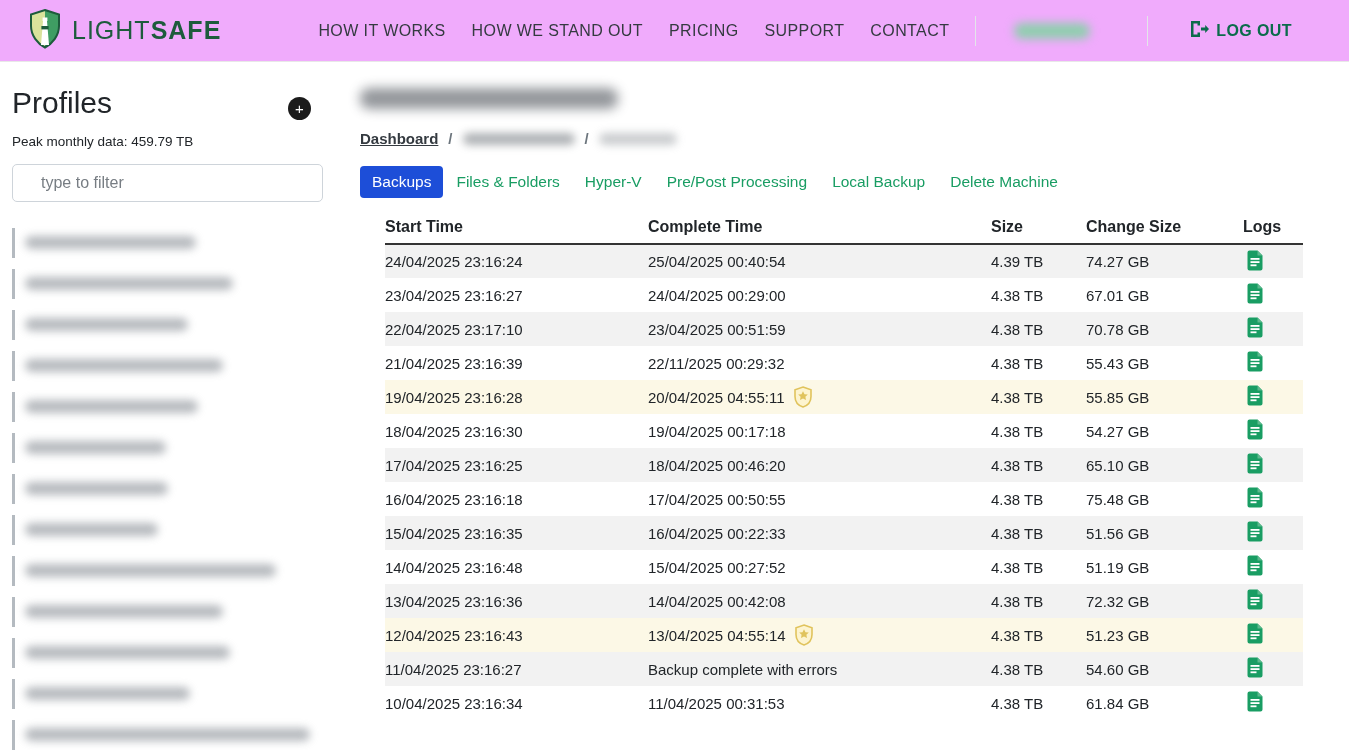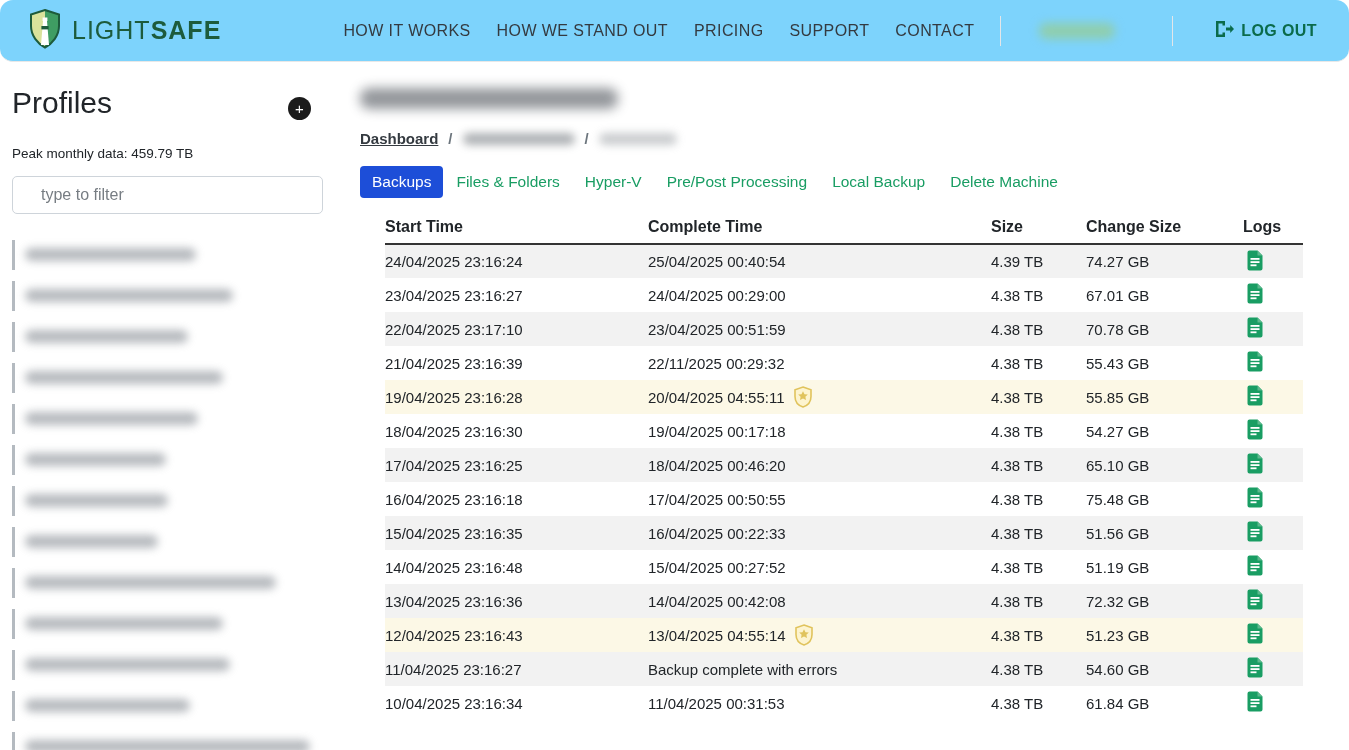--- a/index.html
+++ b/index.html
@@ -1,43 +1,43 @@
 <!DOCTYPE html>
 <html><head>
 <meta charset="utf-8">
 <style>
   * { margin:0; padding:0; box-sizing:border-box; }
   html,body { width:1349px; height:750px; background:#fff; overflow:hidden;
     font-family:"Liberation Sans","DejaVu Sans",sans-serif; color:#212529; }
 
   
   .topbar { position:absolute; top:0; left:0; width:1349px; height:62px;
-    background:#7dd3fc; border-bottom:1px solid #e8e8e8; display:flex; align-items:center;border-radius:13px; }
+    background:#f0abfc; border-bottom:1px solid #e8e8e8; display:flex; align-items:center; }
   .logo { display:flex; align-items:center; gap:10px; margin-left:28px; cursor:pointer; }
   .logo-text { font-size:25px; letter-spacing:1px; color:#1d5b3c; }
   .logo-text b { font-weight:700; }
   .logo-text span { font-weight:400; }
   .mainnav { display:flex; align-items:center; gap:26px; margin-left:auto; }
   .nav-link { font-size:16px; color:#343a40; text-decoration:none; letter-spacing:.4px;
     font-weight:500; white-space:nowrap; cursor:pointer; }
-  .account { display:flex; align-items:center; margin-left:26px; margin-right:32px; }
+  .account { display:flex; align-items:center; margin-left:26px; margin-right:57px; }
   .vdivider { width:1px; height:30px; background:#e3e6e9; }
   .user-pill { width:76px; height:16px; border-radius:8px; background:#8fceae;
     filter:blur(5px); margin:0 57px 0 38px; cursor:pointer; }
   .logout { display:flex; align-items:center; gap:7px; margin-left:42px;
     color:#0b6b4b; font-weight:700; font-size:16px; letter-spacing:.4px;
     text-decoration:none; cursor:pointer; }
 
   
   .sidebar { position:absolute; top:62px; left:0; width:345px; height:688px; padding:24px 12px 0 12px; }
   .sidebar-head { display:flex; align-items:flex-end; justify-content:space-between; padding-right:22px; }
   .sidebar-title { font-size:30px; font-weight:500; color:#212529; }
   .add-btn { width:23px; height:23px; border-radius:50%; background:#1b1b1b; border:none;
     color:#fff; font-size:15px; line-height:21px; text-align:center; cursor:pointer; }
-  .peak { font-size:13.5px; margin-top:26px; color:#212529; }
+  .peak { font-size:13.5px; margin-top:14px; color:#212529; }
   .filter-input { margin-top:15px; width:311px; height:38px; border:1px solid #ced4da;
     border-radius:5px; font-size:16px; padding:0 28px; color:#495057; outline:none;
     font-family:"Liberation Sans","DejaVu Sans",sans-serif; }
   .filter-input::placeholder { color:#777d83; }
   .profile-list { list-style:none; margin-top:20px; }
   .profile-item { display:flex; align-items:center; height:41px; cursor:pointer; }
   .profile-bar { width:3px; height:30px; background:#b4bac0; margin-right:10px; flex:none; }
   .redacted { background:#878d94; opacity:.6; filter:blur(4px); border-radius:7px; height:13px; }
 
   

